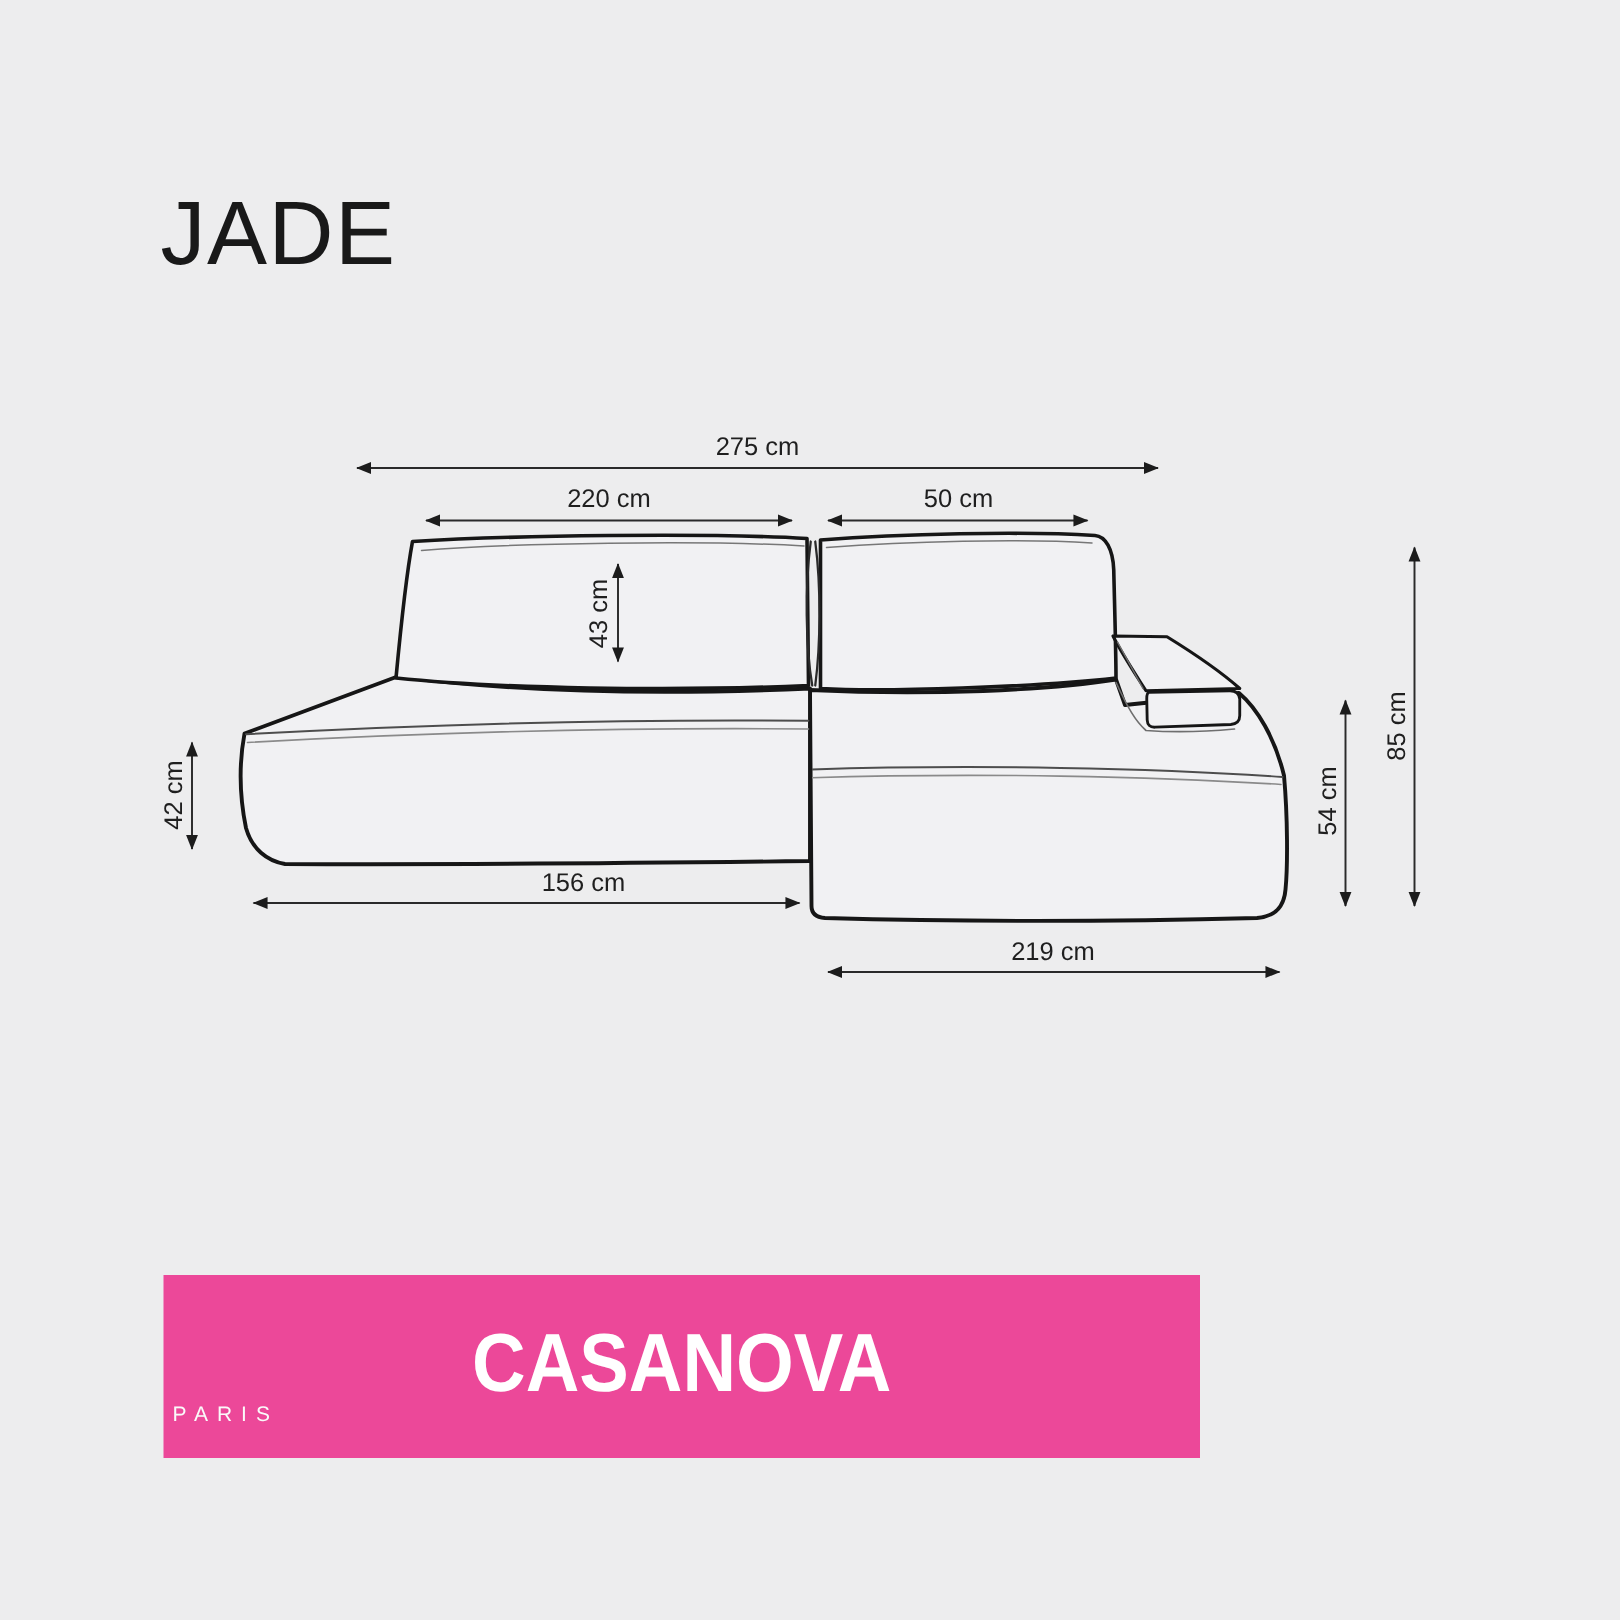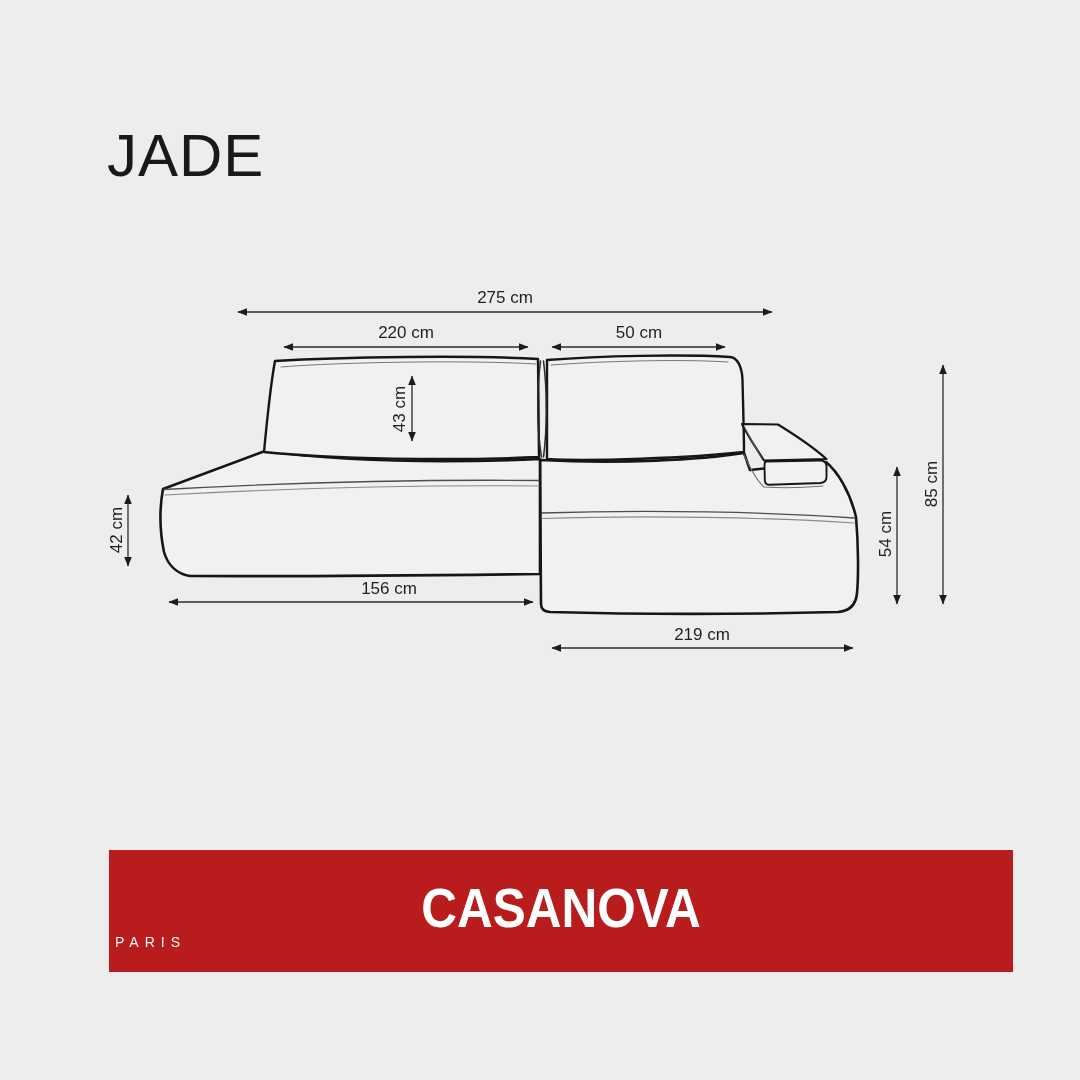--- a/index.html
+++ b/index.html
@@ -16,22 +16,22 @@
     color:#191919;line-height:1;
   }
   svg.drawing{position:absolute;left:0;top:0;}
   .dim-label{
     position:absolute;
     font-size:17px;color:#1f1f1f;white-space:nowrap;line-height:1;
   }
   .dim-h{transform:translate(-50%,-100%);}
   .dim-v{transform:translate(-50%,-50%) rotate(-90deg);}
   .banner{
-    position:absolute;left:109px;top:850px;width:904px;height:122px;
-    background:#b91c1c;
+    position:absolute;left:109px;top:850px;width:691px;height:122px;
+    background:#ec4899;
   }
   .brand-name{
     position:absolute;left:0;right:0;top:881px;
     text-align:center;color:#ffffff;
     font-size:55px;font-weight:700;line-height:1;letter-spacing:0px;
     transform:scaleX(.9);transform-origin:center;
   }
   .brand-city{
     position:absolute;left:0;right:0;top:934px;
     color:#fafafa;

